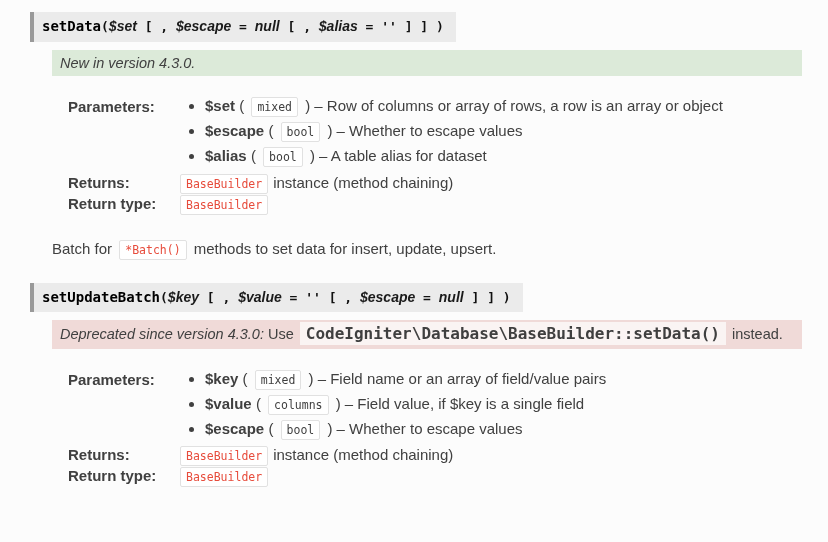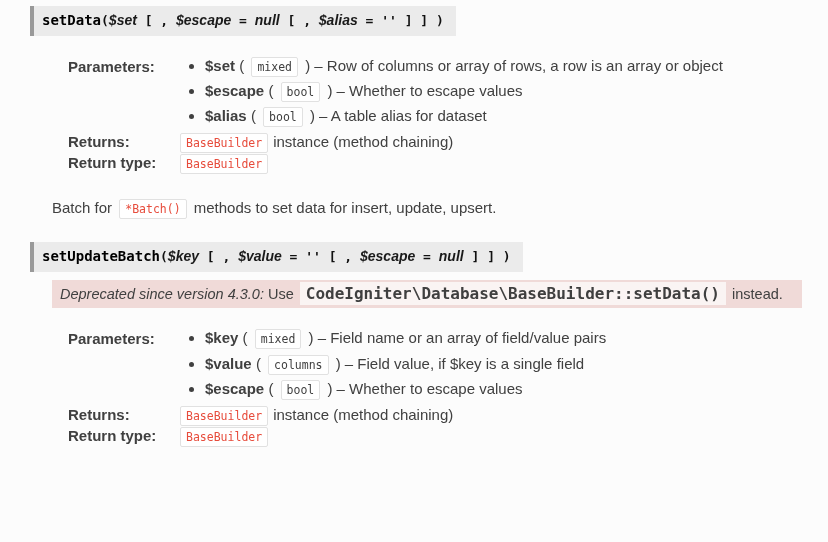--- a/index.html
+++ b/index.html
@@ -8,21 +8,21 @@
     background: #fcfcfc;
     color: #404040;
     font-family: "Liberation Sans", sans-serif;
     font-size: 15px;
     line-height: 1.4;
   }
   .page {
     width: 828px;
     height: 542px;
     overflow: hidden;
-    padding-top: 6px;
+    padding-top: 12px;
     position: relative;
   }
   
   .sig {
     display: inline-block;
     margin-left: 30px;
     background: #ebebeb;
     border-left: 4px solid #999999;
     padding: 5px 12px 5px 8px;
     white-space: pre-wrap;
@@ -99,20 +99,23 @@
 </style>
 </head>
 <body>
 
 <div class="page">
 
   <div class="method">
     <div class="sig"><span class="sig-name">setData</span><span><span class="tok-plain">(</span><span class="tok-var">$set</span><span class="tok-plain"> [ , </span><span class="tok-var">$escape</span><span class="tok-plain"> = </span><span class="tok-var">null</span><span class="tok-plain"> [ , </span><span class="tok-var">$alias</span><span class="tok-plain"> = '' ] ] )</span></span></div>
 
     <div class="dd">
+      <div class="admonition added">
+        <span class="adm-title">New in version 4.3.0.</span>
+      </div>
 
       <div class="fields">
         <div class="field-label">Parameters:</div>
         <ul class="params">
             <li><span class="param-name">$set</span>
 <span>(</span> <code class="code dark code-margin">mixed</code> <span>)</span>
 <span>– Row of columns or array of rows, a row is an array or object</span></li>
             <li><span class="param-name">$escape</span>
 <span>(</span> <code class="code dark code-margin">bool</code> <span>)</span>
 <span>– Whether to escape values</span></li>

